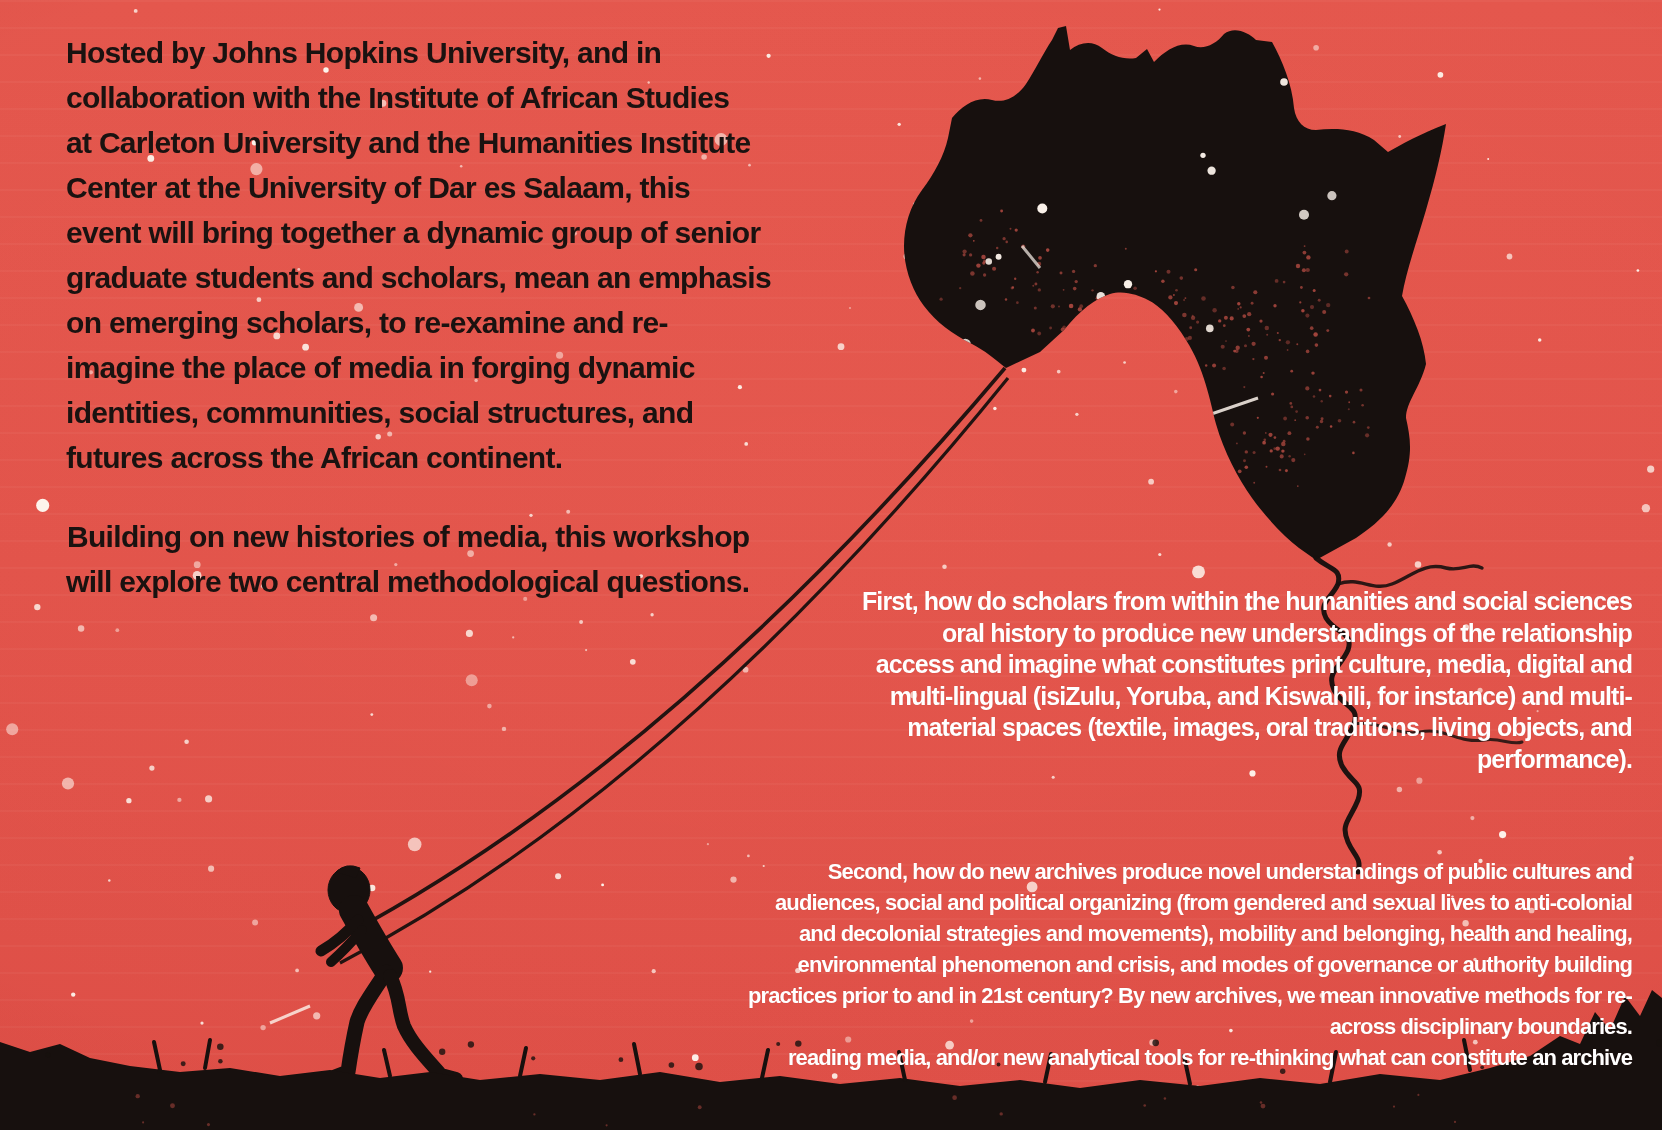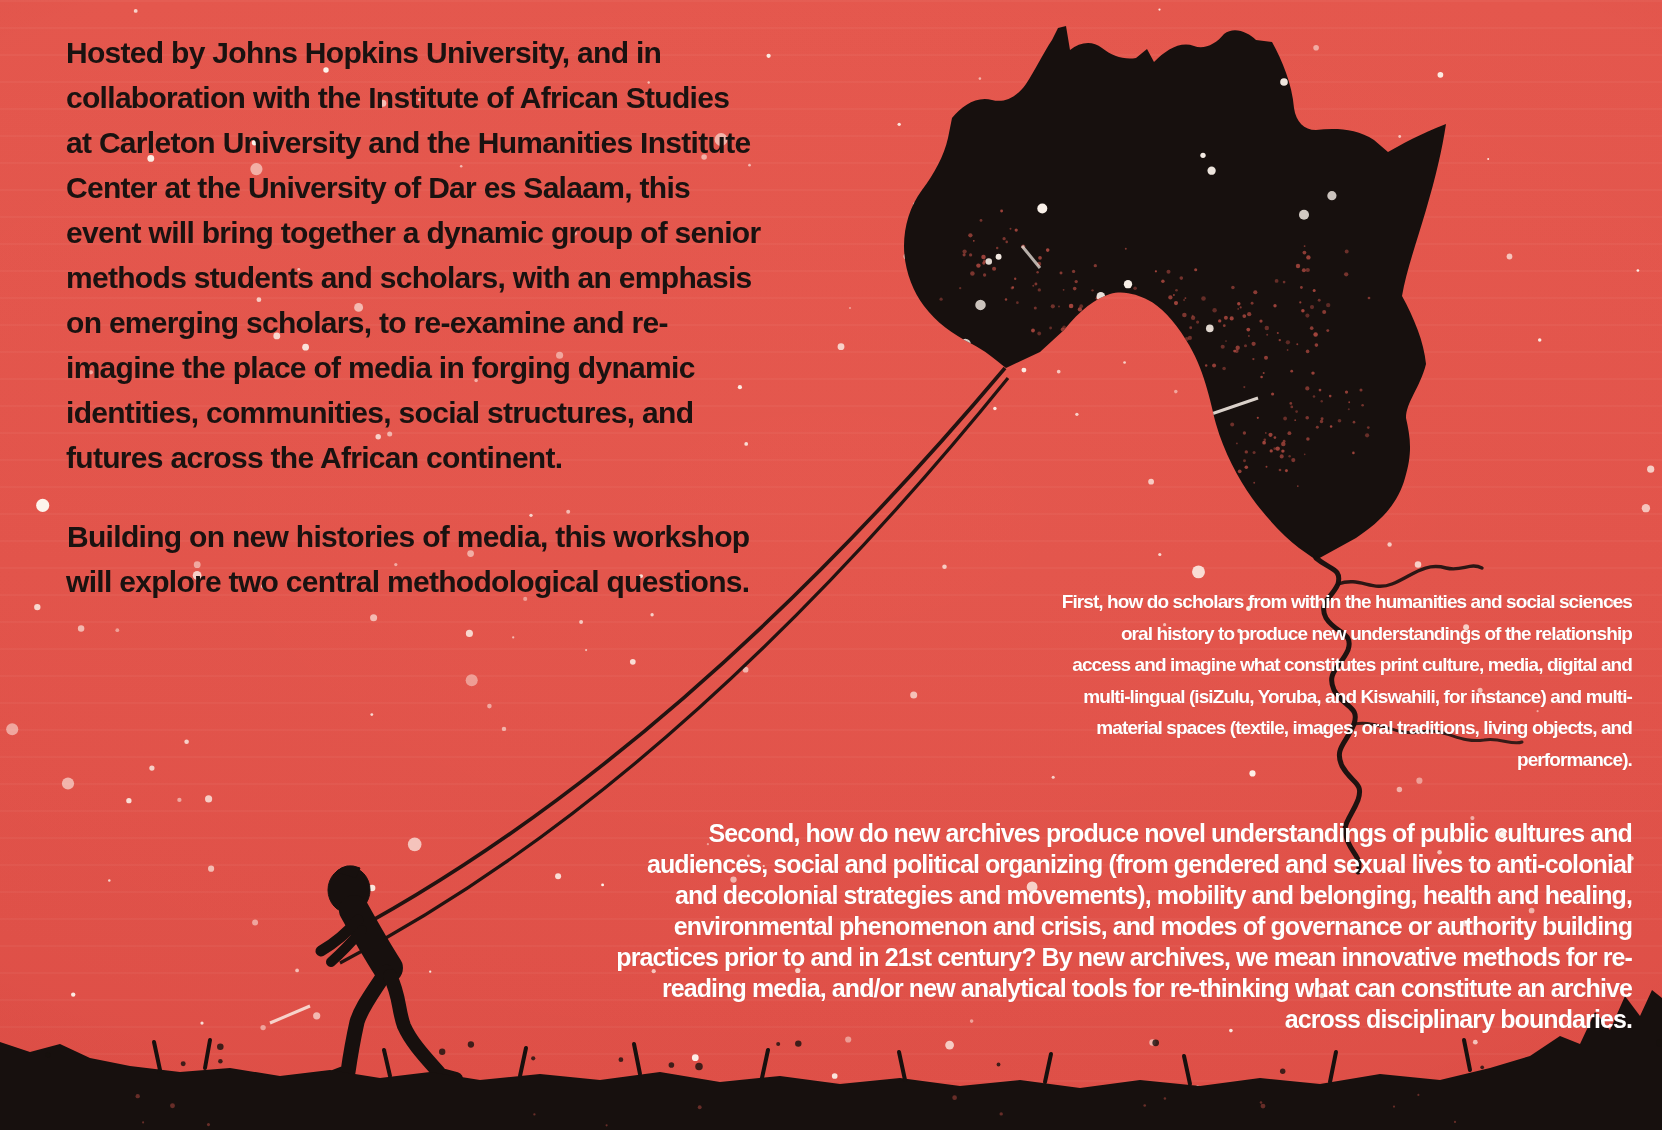--- a/index.html
+++ b/index.html
@@ -32,22 +32,22 @@
   }
   #intro-block{left:26px;top:30px;}
   #workshop-block{left:26px;top:514px;text-align:right;}
 
   .white-copy{
     color:var(--text-light,#ffffff);
     font-weight:700;
     text-align:right;
     text-shadow:0 0 1px rgba(120,30,25,0.25);
   }
-  #question1-block{right:30px;top:586px;font-size:19px;line-height:31.5px;letter-spacing:-0.9px;}
-  #question2-block{right:30px;top:818px;font-size:25px;line-height:31px;letter-spacing:-0.9px;}
+  #question1-block{right:30px;top:586px;font-size:25px;line-height:31.5px;letter-spacing:-0.9px;}
+  #question2-block{right:30px;top:856px;font-size:22px;line-height:31px;letter-spacing:-0.9px;}
 </style>
 </head>
 <body>
 
 <div class="poster">
 
   <svg class="art" viewBox="0 0 1662 1130" xmlns="http://www.w3.org/2000/svg">
     <defs>
       <path id="africa-path" d="
         M 952,118
@@ -621,21 +621,21 @@
       <line x1="270" y1="1023" x2="310" y2="1006" stroke="#fdf4ec" stroke-width="3" opacity="0.8"></line>
     </g>
   </svg>
 
   <div id="intro-block" class="text-block black-copy">
       <div class="line">Hosted by Johns Hopkins University, and in</div>
       <div class="line">collaboration with the Institute of African Studies</div>
       <div class="line">at Carleton University and the Humanities Institute</div>
       <div class="line">Center at the University of Dar es Salaam, this</div>
       <div class="line">event will bring together a dynamic group of senior</div>
-      <div class="line">methods students and scholars, with an emphasis</div>
+      <div class="line">graduate students and scholars, mean an emphasis</div>
       <div class="line">on emerging scholars, to re-examine and re-</div>
       <div class="line">imagine the place of media in forging dynamic</div>
       <div class="line">identities, communities, social structures, and</div>
       <div class="line">futures across the African continent.</div>
     </div>
 
   <div id="workshop-block" class="text-block black-copy">
       <div class="line">Building on new histories of media, this workshop</div>
       <div class="line">will explore two central methodological questions.</div>
     </div>
@@ -648,17 +648,17 @@
       <div class="line">material spaces (textile, images, oral traditions, living objects, and</div>
       <div class="line">performance).</div>
     </div>
 
   <div id="question2-block" class="text-block white-copy">
       <div class="line">Second, how do new archives produce novel understandings of public cultures and</div>
       <div class="line">audiences, social and political organizing (from gendered and sexual lives to anti-colonial</div>
       <div class="line">and decolonial strategies and movements), mobility and belonging, health and healing,</div>
       <div class="line">environmental phenomenon and crisis, and modes of governance or authority building</div>
       <div class="line">practices prior to and in 21st century? By new archives, we mean innovative methods for re-</div>
+      <div class="line">across disciplinary boundaries.</div>
       <div class="line">reading media, and/or new analytical tools for re-thinking what can constitute an archive</div>
-      <div class="line">across disciplinary boundaries.</div>
     </div>
 
 </div>
 
 </body></html>

